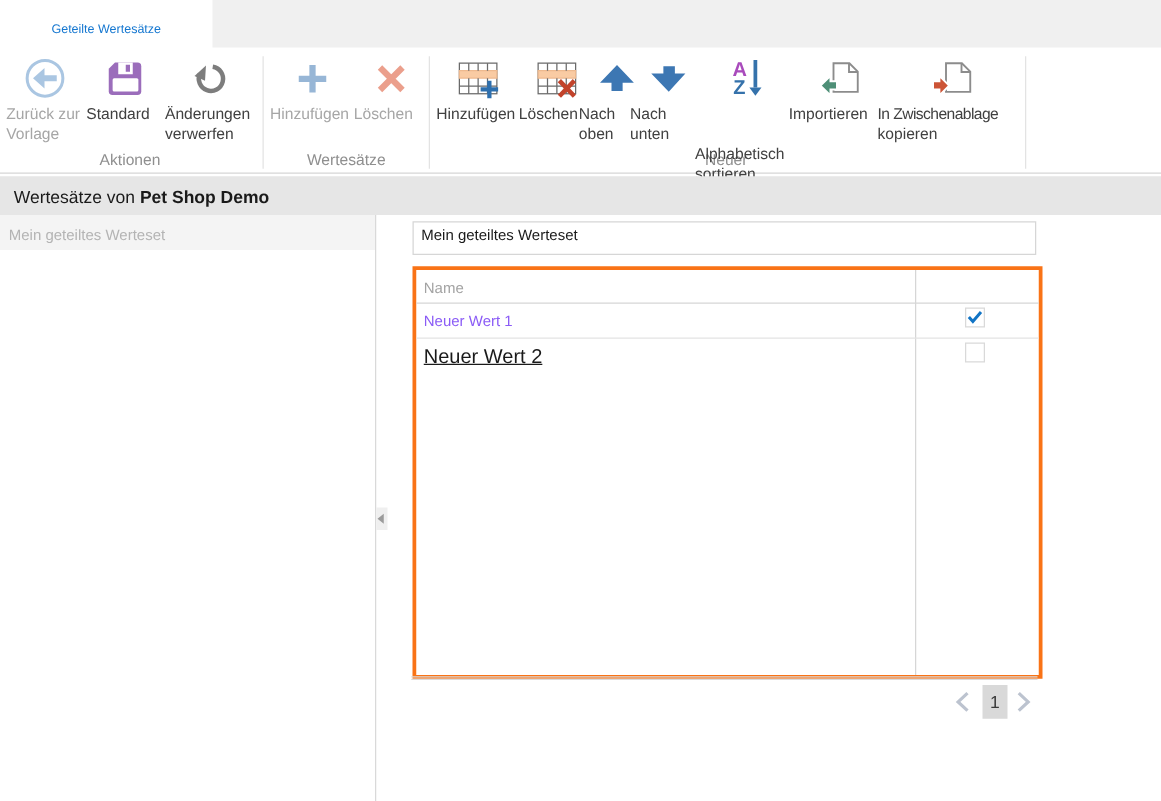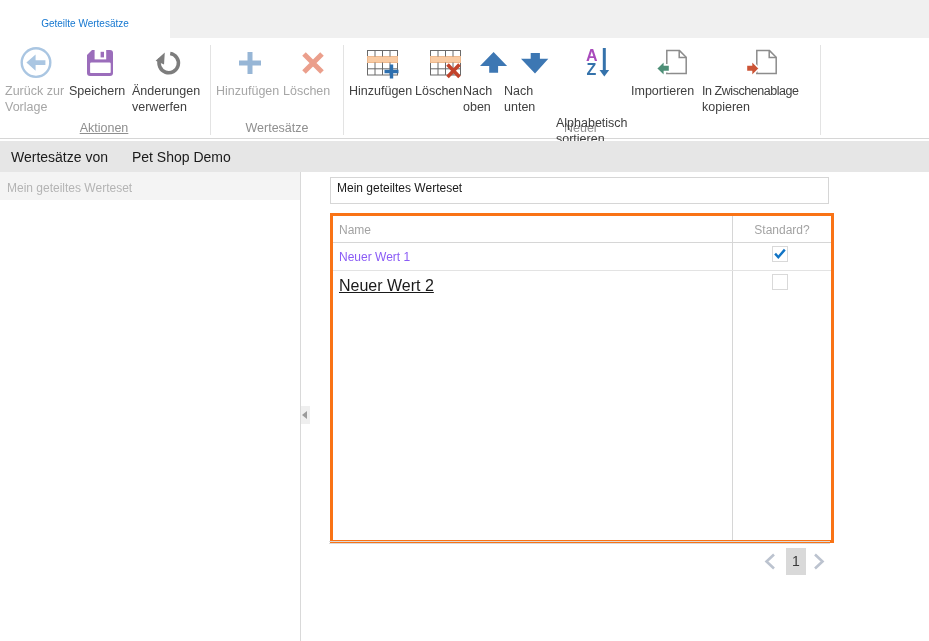--- a/index.html
+++ b/index.html
@@ -49,26 +49,26 @@
 </head>
 <body>
 <div class="abs" id="tabstrip"></div>
 <div class="abs" id="tablabel">Geteilte Wertesätze</div>
 
 <div class="abs" id="ribbonline"></div>
 <div class="abs vsep" style="left:210px;"></div>
 <div class="abs vsep" style="left:343px;"></div>
 <div class="abs vsep" style="left:820px;"></div>
 
-<div class="abs glabel" style="left:64px;width:80px;text-decoration:underline;">Aktionen</div>
+<div class="abs glabel" style="left:64px;width:80px;">Aktionen</div>
 <div class="abs glabel" style="left:237px;width:80px;">Wertesätze</div>
 <div class="abs glabel" style="left:541px;width:80px;">Neuer</div>
 
 <div class="abs blabel dis" style="left:5px;width:60px;">Zurück zur<br>Vorlage</div>
-<div class="abs blabel" style="left:69px;width:61px;">Speichern</div>
+<div class="abs blabel" style="left:69px;width:61px;">Standard</div>
 <div class="abs blabel" style="left:132px;width:70px;">Änderungen<br>verwerfen</div>
 <div class="abs blabel dis" style="left:216px;width:60px;">Hinzufügen</div>
 <div class="abs blabel dis" style="left:283px;width:60px;">Löschen</div>
 <div class="abs blabel" style="left:349px;width:60px;">Hinzufügen</div>
 <div class="abs blabel" style="left:415px;width:60px;">Löschen</div>
 <div class="abs blabel" style="left:463px;width:60px;">Nach<br>oben</div>
 <div class="abs blabel" style="left:504px;width:61px;">Nach<br>unten</div>
 <div class="abs blabel" style="left:556px;width:80px;margin-top:32px;">Alphabetisch<br>sortieren</div>
 <div class="abs blabel" style="left:631px;width:81px;">Importieren</div>
 <div class="abs blabel" style="left:702px;width:120px;"><span style="letter-spacing:-0.45px;">In Zwischenablage</span><br>kopieren</div>
@@ -133,36 +133,35 @@
   <polygon points="6.4,19.5 14.4,11.7 14.4,15.9 19.6,15.9 19.6,22.6 14.4,22.6 14.4,27.3" fill="#4e8f77" stroke="#fff" stroke-width="1.6"></polygon>
 </svg>
 
 <svg id="ic-copy" style="left:740px;top:49px;" width="38" height="30" viewBox="0 0 38 30">
   <path d="M16.8,1.6 H29.5 L36.2,8.3 V24.5 H16.8 Z" fill="#fff" stroke="#8c8c8c" stroke-width="1.5"></path>
   <path d="M29.2,1.6 V8.6 H36.2" fill="none" stroke="#8c8c8c" stroke-width="1.5"></path>
   <polygon points="19.3,19.5 11.5,11.7 11.5,15.9 6.4,15.9 6.4,22.6 11.5,22.6 11.5,27.3" fill="#cc5436" stroke="#fff" stroke-width="1.6"></polygon>
 </svg>
 
 <div class="abs" id="hdrbar"></div>
-<div class="abs" id="hdrtext">Wertesätze von <span style="font-weight:400;margin-left:20px;">Pet Shop Demo</span></div>
+<div class="abs" id="hdrtext">Wertesätze von <span style="font-weight:700;">Pet Shop Demo</span></div>
 
 <div class="abs" id="leftrow"></div>
 <div class="abs" id="leftrowtext">Mein geteiltes Werteset</div>
 <div class="abs" id="splitline"></div>
 <div class="abs" id="handle">
     <div class="tri"></div>
   </div>
 
 <div class="abs" id="inp">Mein geteiltes Werteset</div>
 
 <div class="abs" id="tbl">
   <div class="colsep"></div>
   <div class="hdrrow"></div>
   <div class="hname">Name</div>
-  <div class="hstd">Standard?</div>
   <div class="r1"></div>
   <div class="c1">Neuer Wert 1</div>
   <div class="c2">Neuer Wert 2</div>
 </div>
 <div class="abs cb" style="left:772px;top:246px;"></div>
 <svg style="left:772px;top:246px;" width="16" height="16" viewBox="0 0 16 16">
   <path d="M3.1,7.6 L6.3,11.2 L12.8,3.6" fill="none" stroke="#1174c5" stroke-width="2.4"></path>
 </svg>
 <div class="abs cb" style="left:772px;top:274px;"></div>
 

